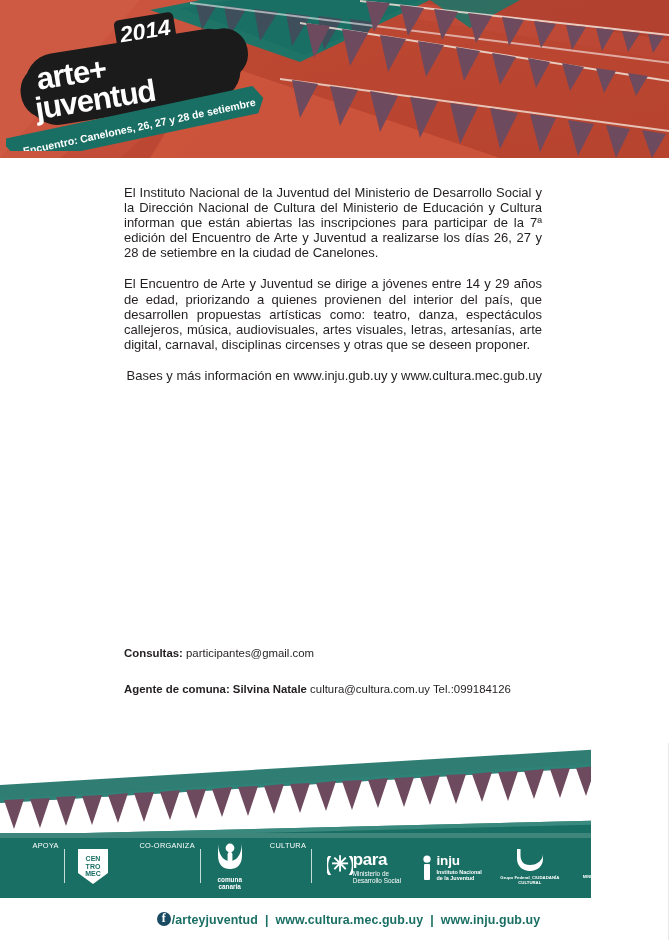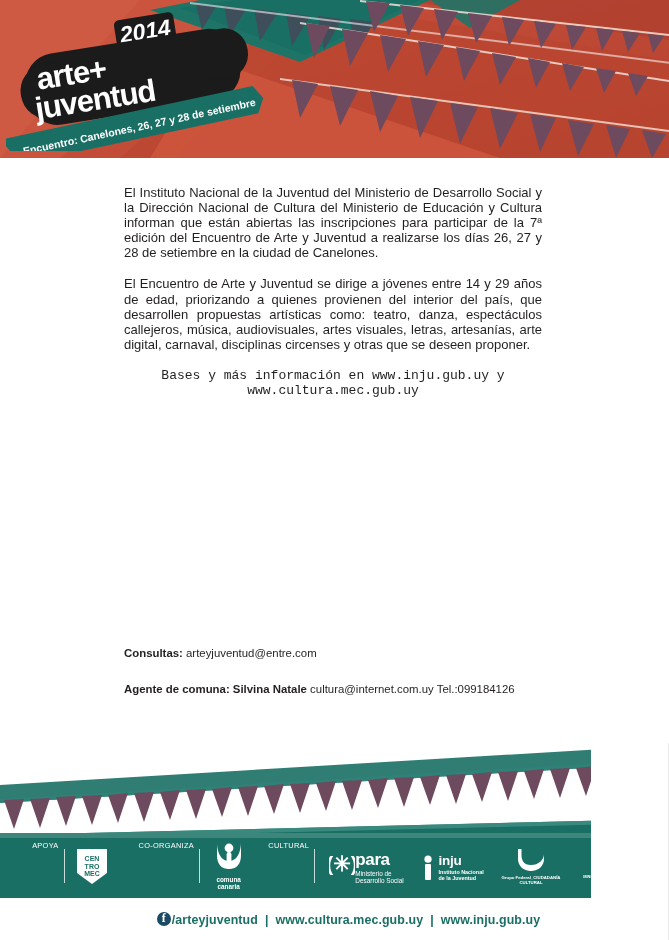--- a/index.html
+++ b/index.html
@@ -51,21 +51,21 @@
   }
   #copy p {
     margin: 0 0 16px 0;
     font-size: 13px;
     line-height: 15.1px;
     color: #231f20;
     text-align: justify;
     text-justify: inter-word;
     font-family: "Liberation Sans", sans-serif;
   }
-  #copy p.last-line-left { text-align: center; font-family: Liberation Mono, monospace; }
+  #copy p.last-line-left { text-align: right; }
 
   #contact {
     position: absolute;
     left: 124px;
     top: 488px;
     width: 440px;
   }
   #contact .line {
     font-size: 11.4px;
     line-height: 15px;
@@ -305,25 +305,25 @@
 
   <div id="copy">
     <p>El Instituto Nacional de la Juventud del Ministerio de Desarrollo Social y la Dirección Nacional de Cultura del Ministerio de Educación y Cultura informan que están abiertas las inscripciones para participar de la 7ª edición del Encuentro de Arte y Juventud a realizarse los días 26, 27 y 28 de setiembre en la ciudad de Canelones.</p>
     <p>El Encuentro de Arte y Juventud se dirige a jóvenes entre 14 y 29 años de edad, priorizando a quienes provienen del interior del país, que desarrollen propuestas artísticas como: teatro, danza, espectáculos callejeros, música, audiovisuales, artes visuales, letras, artesanías, arte digital, carnaval, disciplinas circenses y otras que se deseen proponer.</p>
     <p class="last-line-left">Bases y más información en www.inju.gub.uy y www.cultura.mec.gub.uy</p>
   </div>
 
   <div id="contact">
     <div class="line">
       <span class="bold">Consultas:</span>
-      <span>arteyjuventud@entre.com</span>
+      <span>participantes@gmail.com</span>
     </div>
     <div class="line">
       <span class="bold">Agente de comuna: Silvina Natale</span>
-      <span>cultura@internet.com.uy</span>
+      <span>cultura@cultura.com.uy</span>
       <span>Tel.:099184126</span>
     </div>
   </div>
 
 </div>
 
 <div id="footer">
 
   <svg id="footer-bunting" viewBox="0 0 669 100" preserveAspectRatio="none">
 
@@ -393,21 +393,21 @@
         <path d="M3 2 C3 2 3 20 15 20 C27 20 27 2 27 2 L27 14 C27 24 22 28 15 28 C8 28 3 24 3 14 Z" fill="#ffffff"></path>
         <circle cx="15" cy="7" r="4.4" fill="#ffffff"></circle>
         <rect x="12.6" y="11" width="4.8" height="17" rx="2.2" fill="#ffffff"></rect>
       </svg>
       <div style="font-size:6.4px;line-height:7px;text-align:center;font-weight:bold;margin-top:1px;white-space:pre-line">comuna
 canaria</div>
     </div>
 
     <div style="width:18px"></div>
 
-    <span class="role-label">CULTURAL</span>
+    <span class="role-label">CULTURA</span>
     <div class="divider"></div>
 
     <div class="logo-cell" style="width:96px;flex-direction:row;align-items:flex-start;margin-top:4px">
       <svg width="26" height="24" viewBox="0 0 26 24" style="margin-top:1px">
         <text x="13" y="19" text-anchor="middle" fill="#ffffff" font-family="'Liberation Sans', sans-serif" font-size="21" font-weight="bold">(✳)</text>
       </svg>
       <div>
         <div style="font-size:17px;font-weight:bold;line-height:17px;letter-spacing:-0.4px">para</div>
         <div style="font-size:6.4px;line-height:7.4px;white-space:pre-line;margin-top:2px">Ministerio de
 Desarrollo Social</div>

